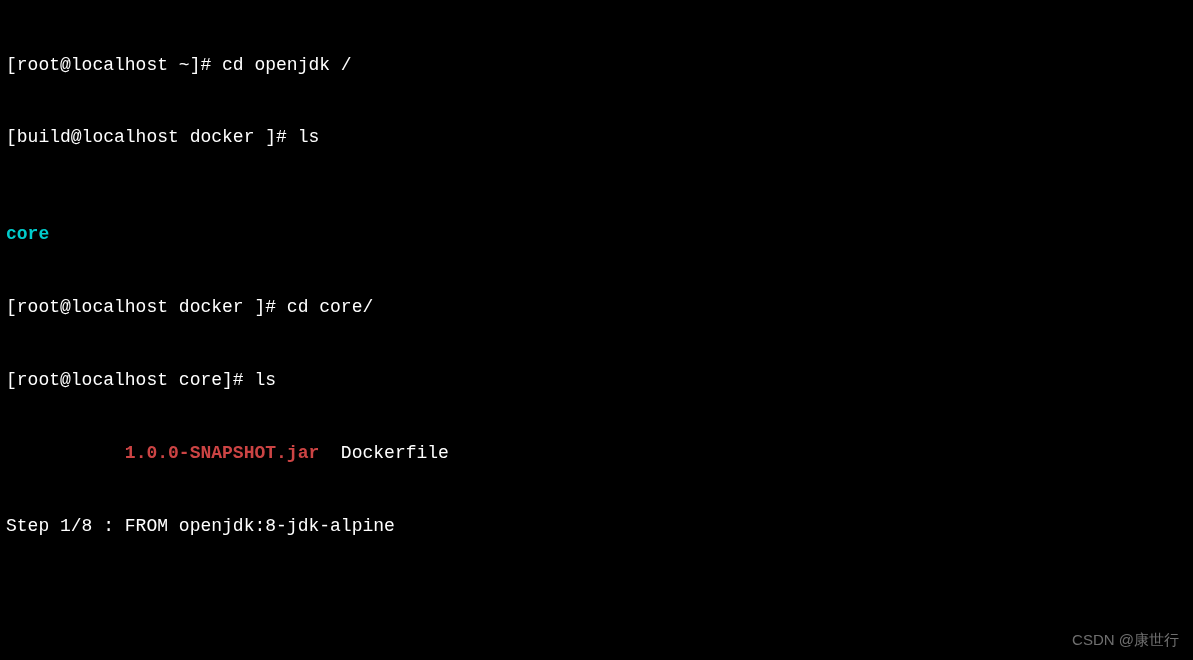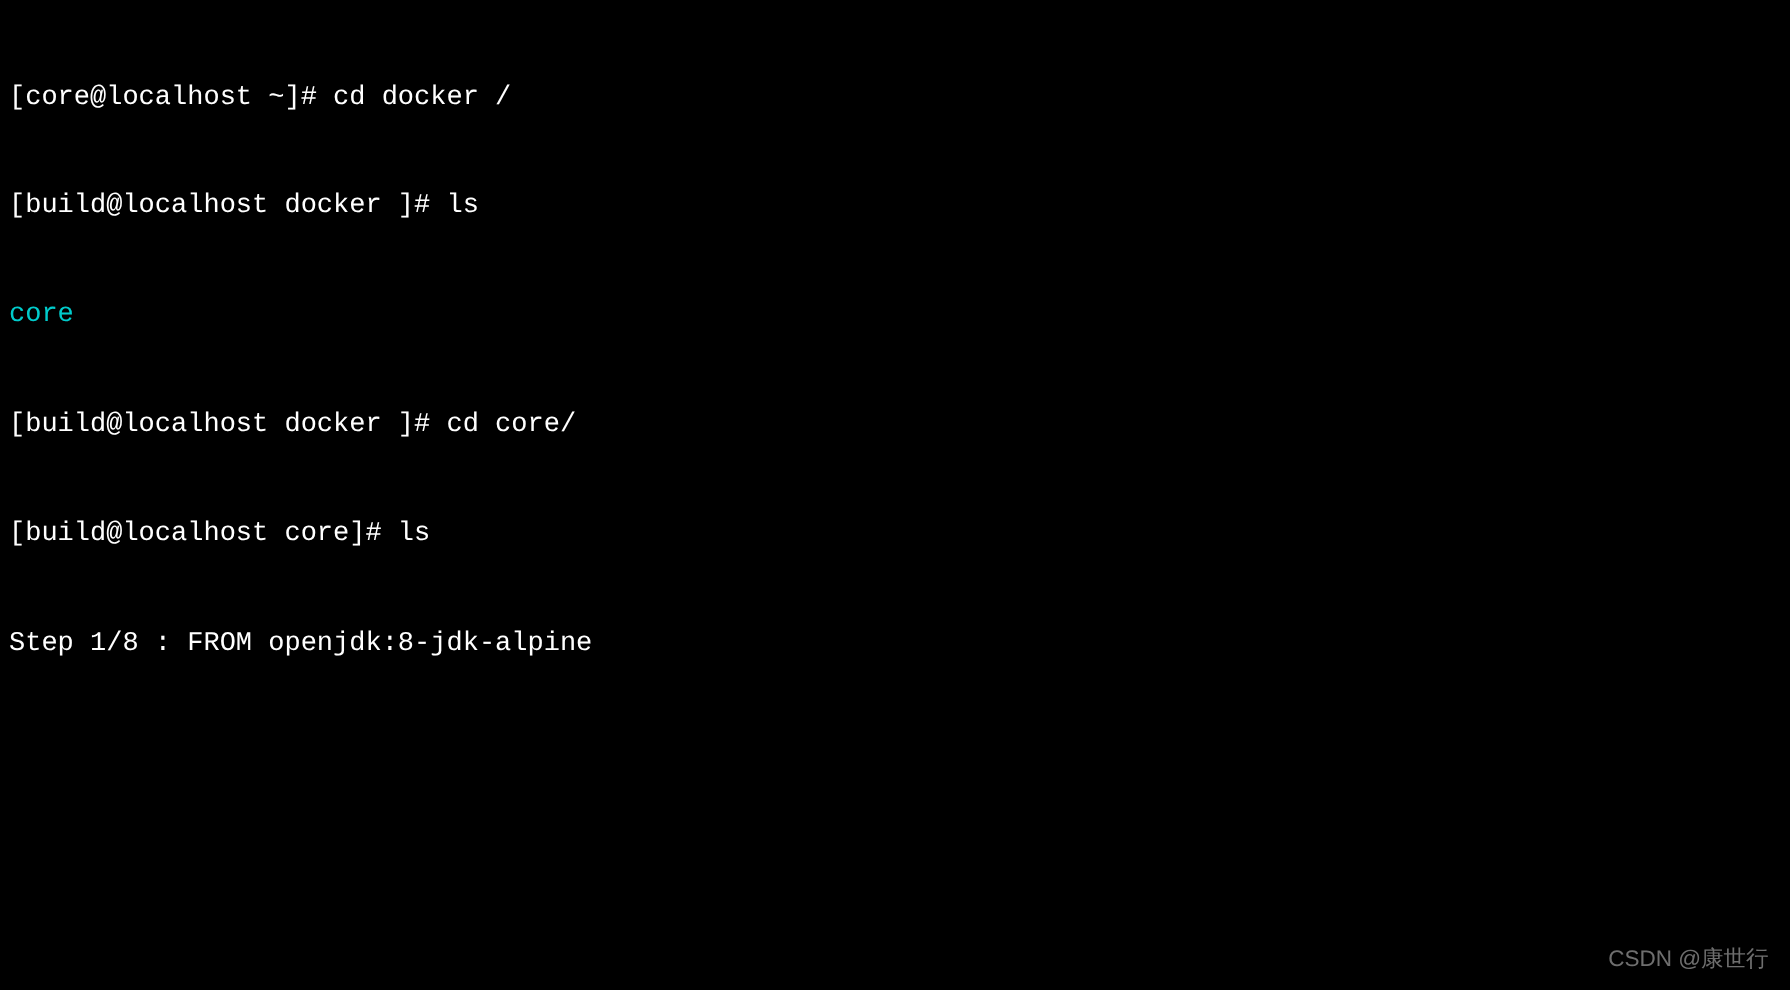--- a/index.html
+++ b/index.html
@@ -21,44 +21,46 @@
     }
     .terminal {
       white-space: pre;
     }
     .line {
       white-space: pre-wrap;
       word-break: break-all;
     }
     .cyan {
       color: #00cccc;
-      font-weight: normal;
+      font-weight: bold;
+      margin-top: 24px;
     }
     .red {
       color: #cc4444;
       font-weight: bold;
     }
     .watermark {
       position: absolute;
       bottom: 10px;
       right: 14px;
       color: rgba(200, 200, 200, 0.55);
       font-size: 15px;
       font-family: Arial, sans-serif;
     }
   </style>
 </head>
 <body>
 
 <div class="terminal">
-  <div class="line">[core@localhost ~]# cd docker /</div>
+  <div class="line">[root@localhost ~]# cd openjdk /</div>
   <div class="line">[build@localhost docker ]# ls</div>
   <div class="line cyan">core</div>
-  <div class="line">[build@localhost docker ]# cd core/</div>
-  <div class="line">[build@localhost core]# ls</div>
+  <div class="line">[root@localhost docker ]# cd core/</div>
+  <div class="line">[root@localhost core]# ls</div>
+  <div class="line"><span class="red">           1.0.0-SNAPSHOT.jar</span><span>  Dockerfile</span></div>
   <div class="line">Step 1/8 : FROM openjdk:8-jdk-alpine</div>
   
   
   
   
   
   
   
   
   

